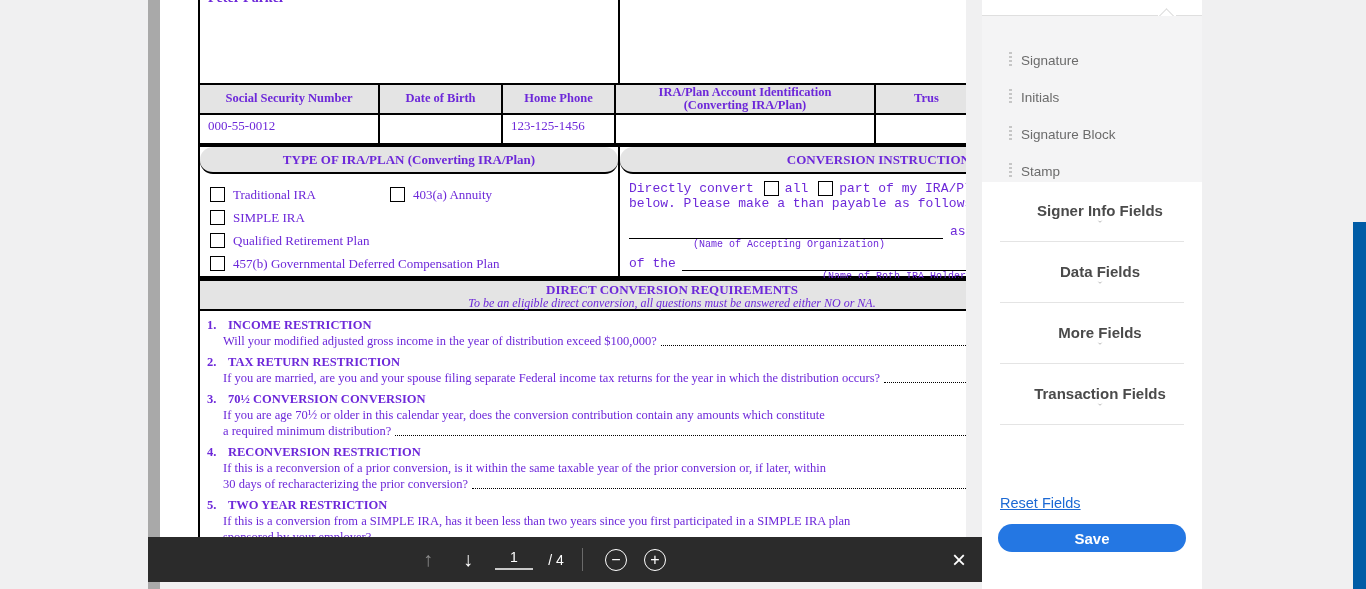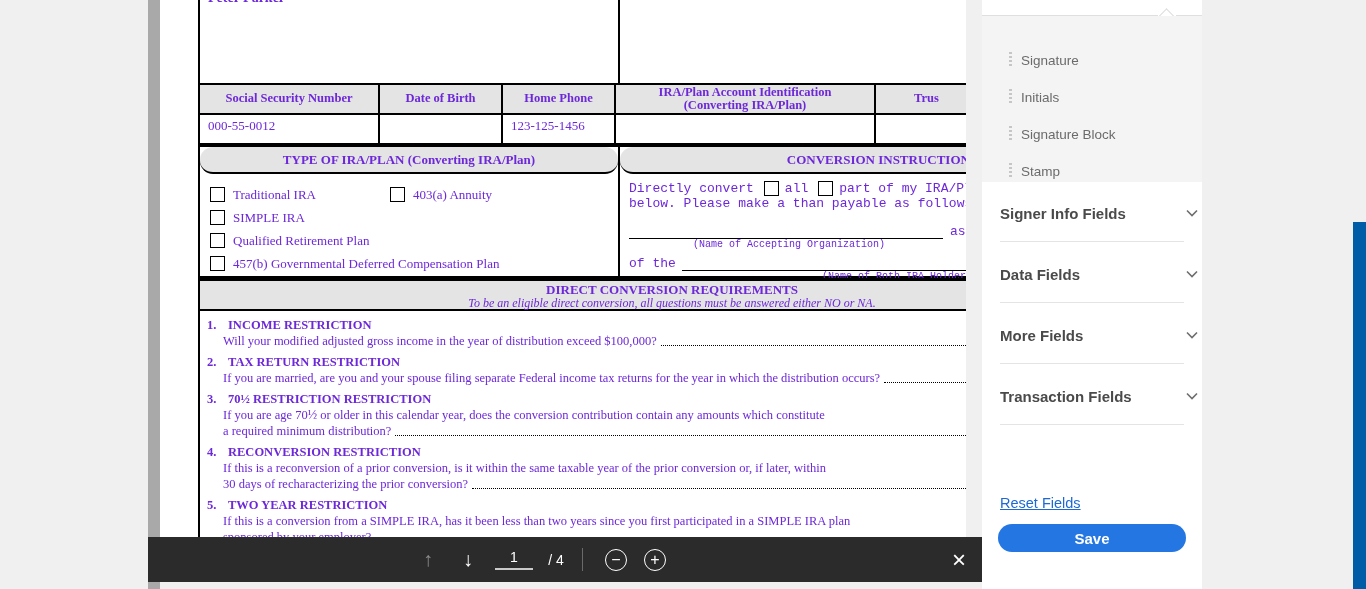--- a/index.html
+++ b/index.html
@@ -87,22 +87,22 @@
   #caret-wrap { position:absolute; top:7px; left:174px; width:22px; height:9px; overflow:hidden; }
   #caret { position:absolute; left:4px; top:4px; width:13px; height:13px; background:#fff;
            border-top:1px solid #dcdcdc; border-left:1px solid #dcdcdc; transform:rotate(45deg); }
   #fields-panel { position:absolute; top:16px; left:0; width:220px; height:166px; background:#f4f4f5; }
   .field-item { position:absolute; left:0; width:220px; height:24px; display:flex; align-items:center; cursor:grab; }
   .grip { width:3px; height:16px; margin-left:27px; margin-right:9px;
           background:repeating-linear-gradient(to bottom,#c6c6c6 0 2px, transparent 2px 4px); }
   .field-item span.lbl { color:#6b6b6b; font-size:13.5px; }
 
   .side-section { position:absolute; left:0; width:244px; height:22px;
-                  display:flex; align-items:center; justify-content:space-between;
-                  padding:0 26px 0 18px; cursor:pointer; }
+                  display:flex; align-items:center; justify-content:flex-end;
+                  padding:0 26px 0 18px; cursor:pointer;flex-direction:column; }
   .side-section .s-lbl { font-weight:bold; font-size:15px; color:#4a4a4a; }
   .side-div { position:absolute; left:18px; width:184px; height:1px; background:#e4e4e4; }
 
   #reset-link { position:absolute; left:18px; top:495px; color:#1c69d4; font-size:14.5px;
                 text-decoration:underline; cursor:pointer; }
   #save-btn { position:absolute; left:16px; top:524px; width:188px; height:28px; border:none;
               border-radius:14px; background:#2477e3; color:#fff; font-weight:bold;
               font-size:15px; font-family:"Liberation Sans",sans-serif; cursor:pointer; }
 
   #edge-strip { left:1353px; top:222px; width:13px; height:367px; background:#005ca6; }
@@ -215,21 +215,21 @@
           <span class="q-title">TAX RETURN RESTRICTION</span>
         </div>
       <div class="q-line q-body">
           <span>If you are married, are you and your spouse filing separate Federal income tax returns for the year in which the distribution occurs?</span>
           <span class="leader"></span>
         </div>
     </div>
     <div class="q">
       <div class="q-line">
           <span class="q-num">3.</span>
-          <span class="q-title">70½ RESTRICTION RESTRICTION</span>
+          <span class="q-title">70½ CONVERSION CONVERSION</span>
         </div>
       <div class="q-line q-body">
           <span>If you are age 70½ or older in this calendar year, does the conversion contribution contain any amounts which constitute</span>
         </div>
       <div class="q-line q-body">
           <span>a required minimum distribution?</span>
           <span class="leader"></span>
         </div>
     </div>
     <div class="q">

